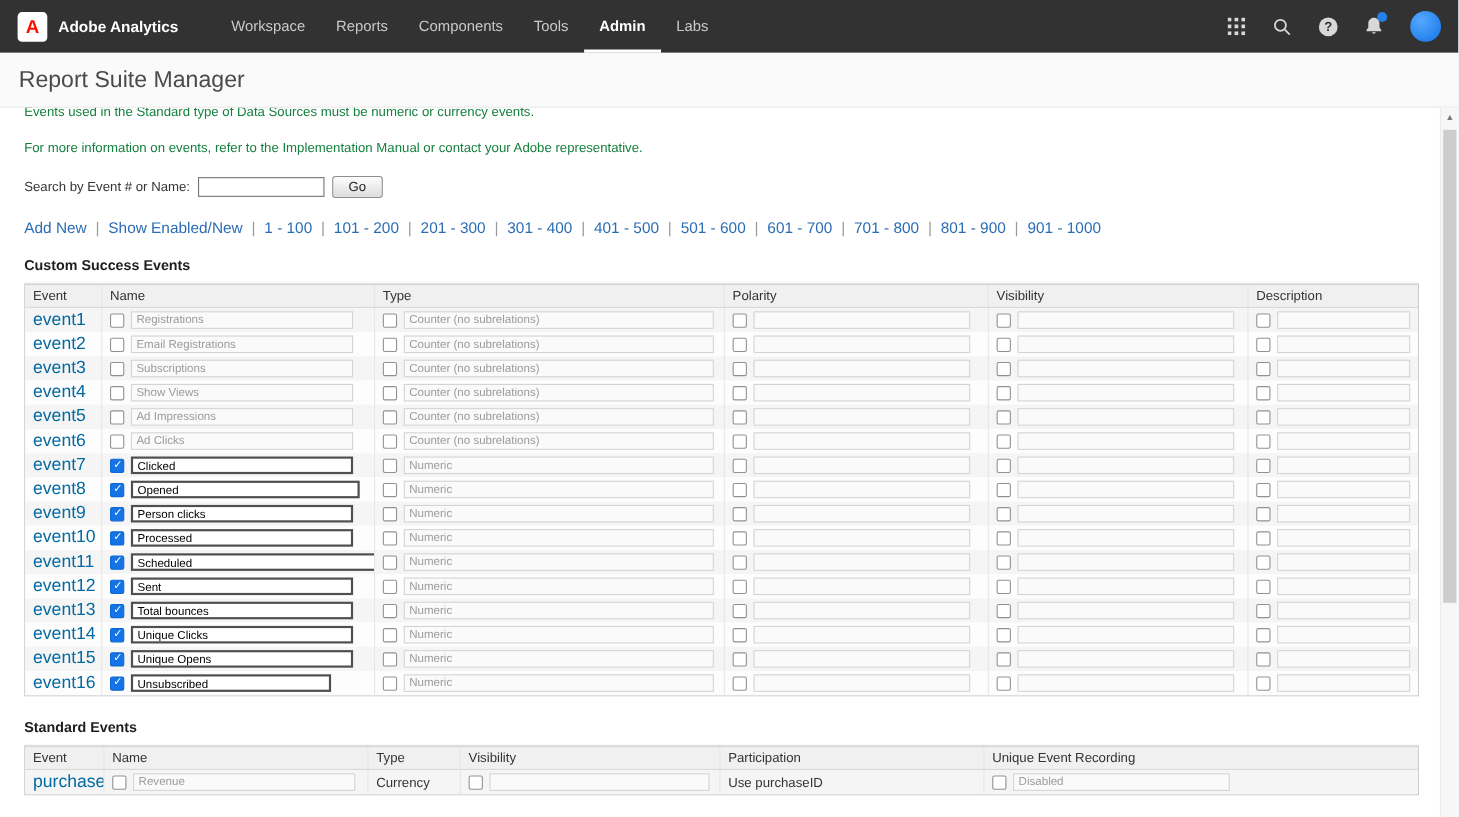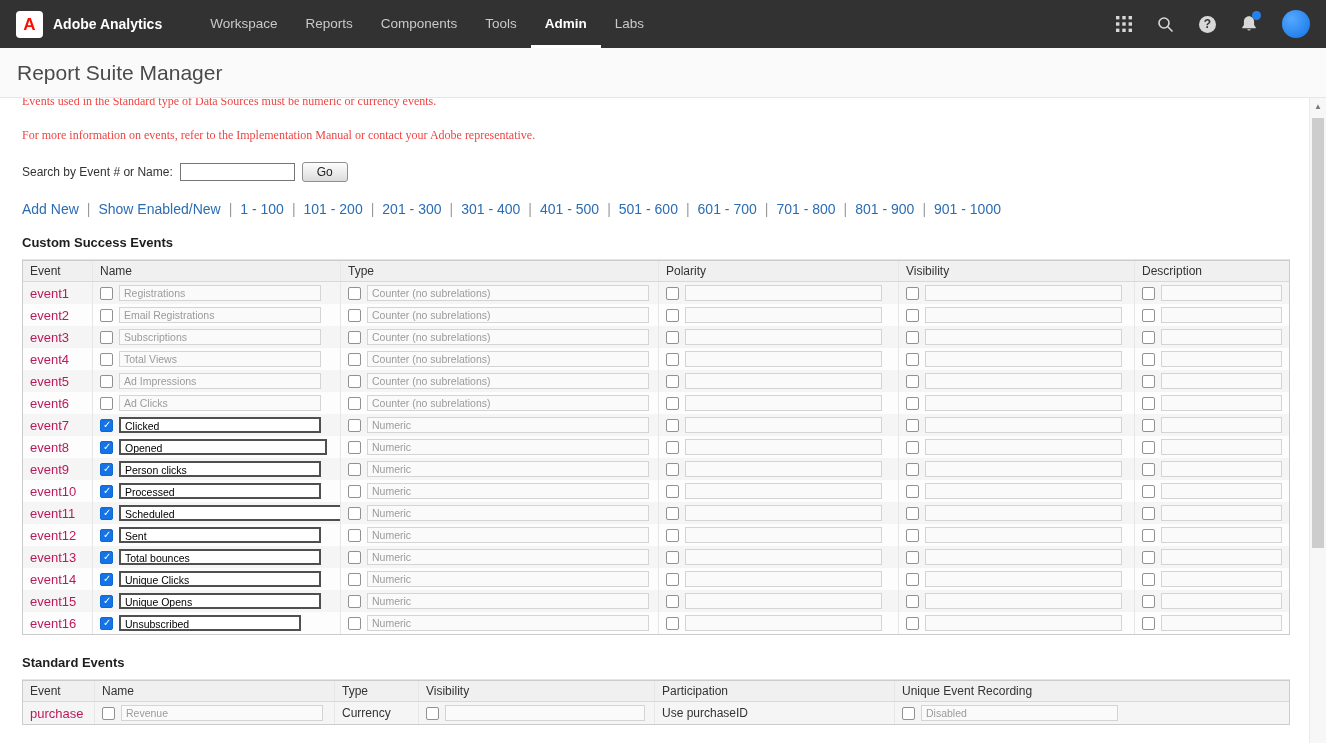--- a/index.html
+++ b/index.html
@@ -21,21 +21,21 @@
   .bell-wrap { position:relative; }
   .nbdot { position:absolute; top:-4px; right:-4px; width:9px; height:9px; border-radius:50%; background:var(--dot,#2680eb); }
   .avatar { width:28px; height:28px; border-radius:50%; background:radial-gradient(circle at 35% 32%, #55a8ff, #1273e6); cursor:pointer; }
 
   
   .titlebar { height:50px; background:#fafafa; border-bottom:1px solid #e6e6e6; display:flex; align-items:center; padding:0 17px; }
   .titlebar h1 { font-size:21px; font-weight:400; color:#4a4a4a; }
 
   
   .content { position:absolute; top:98px; left:0; right:0; height:645px; overflow:hidden; padding:0 36px 0 22px; background:#fff; }
-  .intro { font-size:12px; color:#ef4444;font-family:Liberation Serif, serif; }
+  .intro { font-size:12px; color:#15803d; }
   .intro.clip { margin-top:-4px; }
   .intro.l2 { margin-top:19px; }
 
   .search-row { margin-top:19px; display:flex; align-items:center; gap:7px; font-size:12px; color:#333; }
   .search-input { width:115px; height:18px; border:1px solid #767676; font-size:12px; padding:0 3px; background:#fff; }
   .go-btn { font-size:12px; padding:1px 14px; background:linear-gradient(#fdfdfd,#dcdcdc); border:1px solid #8f8f8f; border-radius:3px; color:#222; cursor:pointer; height:20px; }
 
   .links-row { margin-top:19px; font-size:14px; white-space:nowrap; }
   .plink { color:var(--link,#2b6db4); text-decoration:none; cursor:pointer; }
   .sep { color:#9a9a9a; margin:0 8px; }
@@ -47,21 +47,21 @@
   .etable { border:1px solid #cccccc; width:100%; }
   .erow { display:grid; align-items:stretch; }
   .custom .erow { grid-template-columns:70px 248px 318px 240px 236px 1fr; }
   .standard .erow { grid-template-columns:72px 240px 84px 236px 240px 1fr; }
   .erow.head { background:#f0f0f0; border-bottom:1px solid #d9d9d9; height:21px; }
   .erow.odd  { background:#f5f5f5; height:22px; }
   .erow.even { background:#fdfdfd; height:22px; }
   .cell { display:flex; align-items:center; gap:6px; padding:0 7px; border-right:1px solid #e6e6e6; overflow:hidden; }
   .cell:last-child { border-right:none; }
   .hcell { font-size:12px; color:#333; }
-  .evlabel { font-size:13px; color:#be185d; }
+  .evlabel { font-size:16px; color:#0369a1; }
   .ptext { font-size:12px; color:#333; }
 
   .cb { width:13px; height:13px; border:1px solid #919191; background:#fff; border-radius:2px; flex:none; position:relative; cursor:pointer; }
   .cb.on { background:var(--accent,#1473e6); border-color:#1168cf; }
   .cb.on::after { content:"✓"; color:#fff; font-size:10px; font-weight:bold; position:absolute; left:2px; top:-1px; }
 
   .fld { height:16px; font-size:10.5px; line-height:14px; padding:0 4px; flex:none; white-space:nowrap; overflow:hidden; }
   .fld.off { background:#fafafa; border:1px solid #d4d4d4; color:#9b9b9b; }
   .fld.on  { background:#fff; border:2px solid #4f4f4f; color:#000; }
   .fld.grow { flex:1 1 auto; }
@@ -217,21 +217,21 @@
           </div>
           <div class="cell">
             <span class="cb"></span>
             <div class="fld off grow"></div>
           </div>
         </div>
         <div class="erow even">
           <div class="cell evlabel">event4</div>
           <div class="cell">
             <span class="cb"></span>
-            <div class="fld off" style="width: 202px;">Total Views</div>
+            <div class="fld off" style="width: 202px;">Show Views</div>
           </div>
           <div class="cell">
             <span class="cb"></span>
             <div class="fld off" style="width: 282px;">Counter (no subrelations)</div>
           </div>
           <div class="cell">
             <span class="cb"></span>
             <div class="fld off" style="width: 197px;"></div>
           </div>
           <div class="cell">

